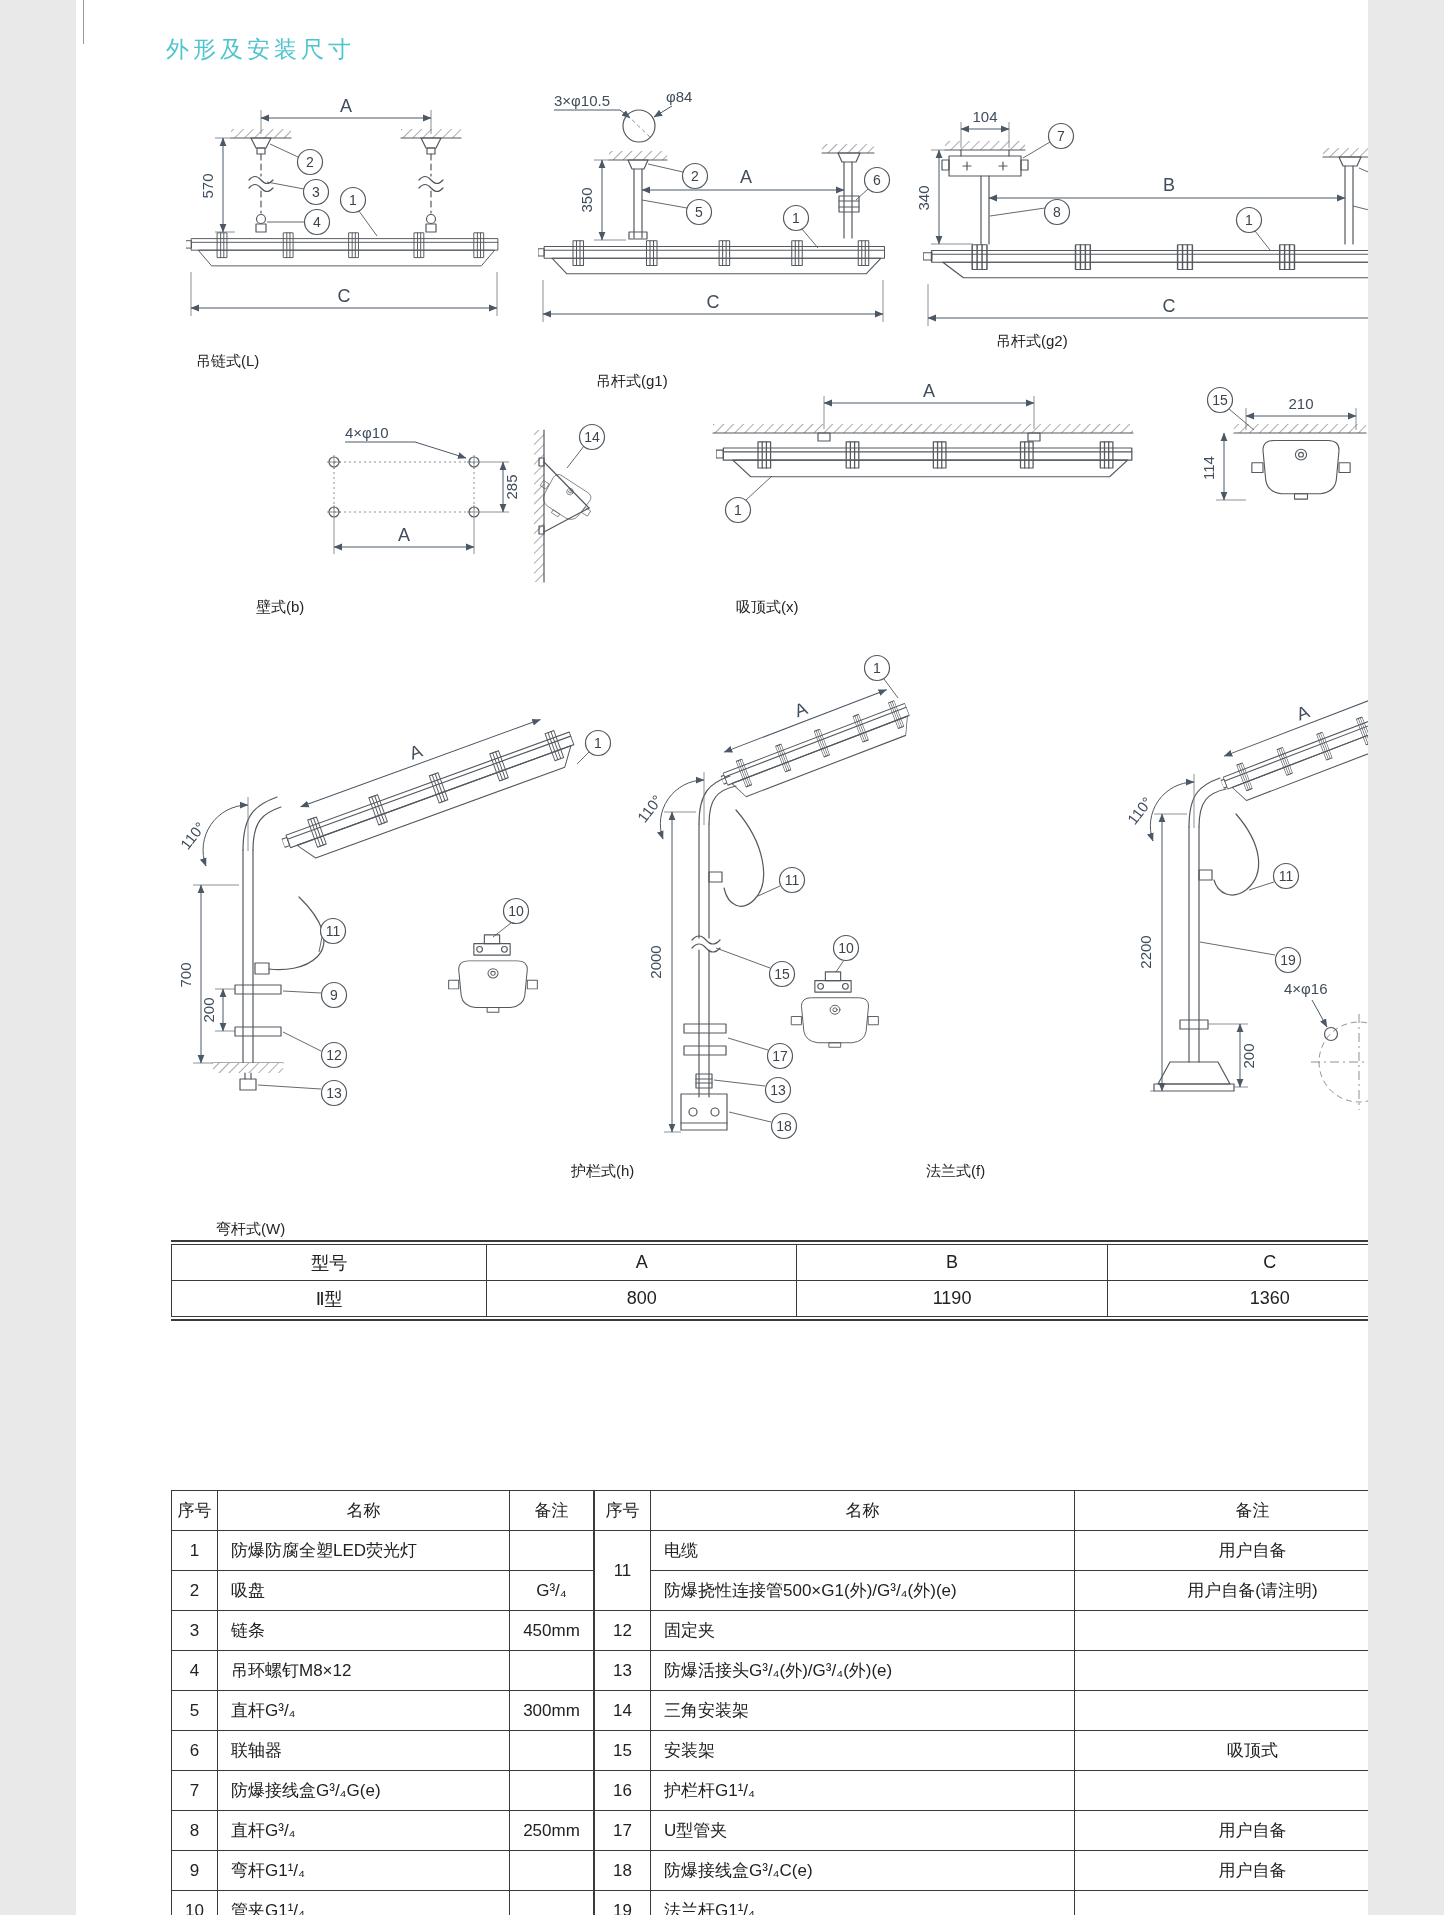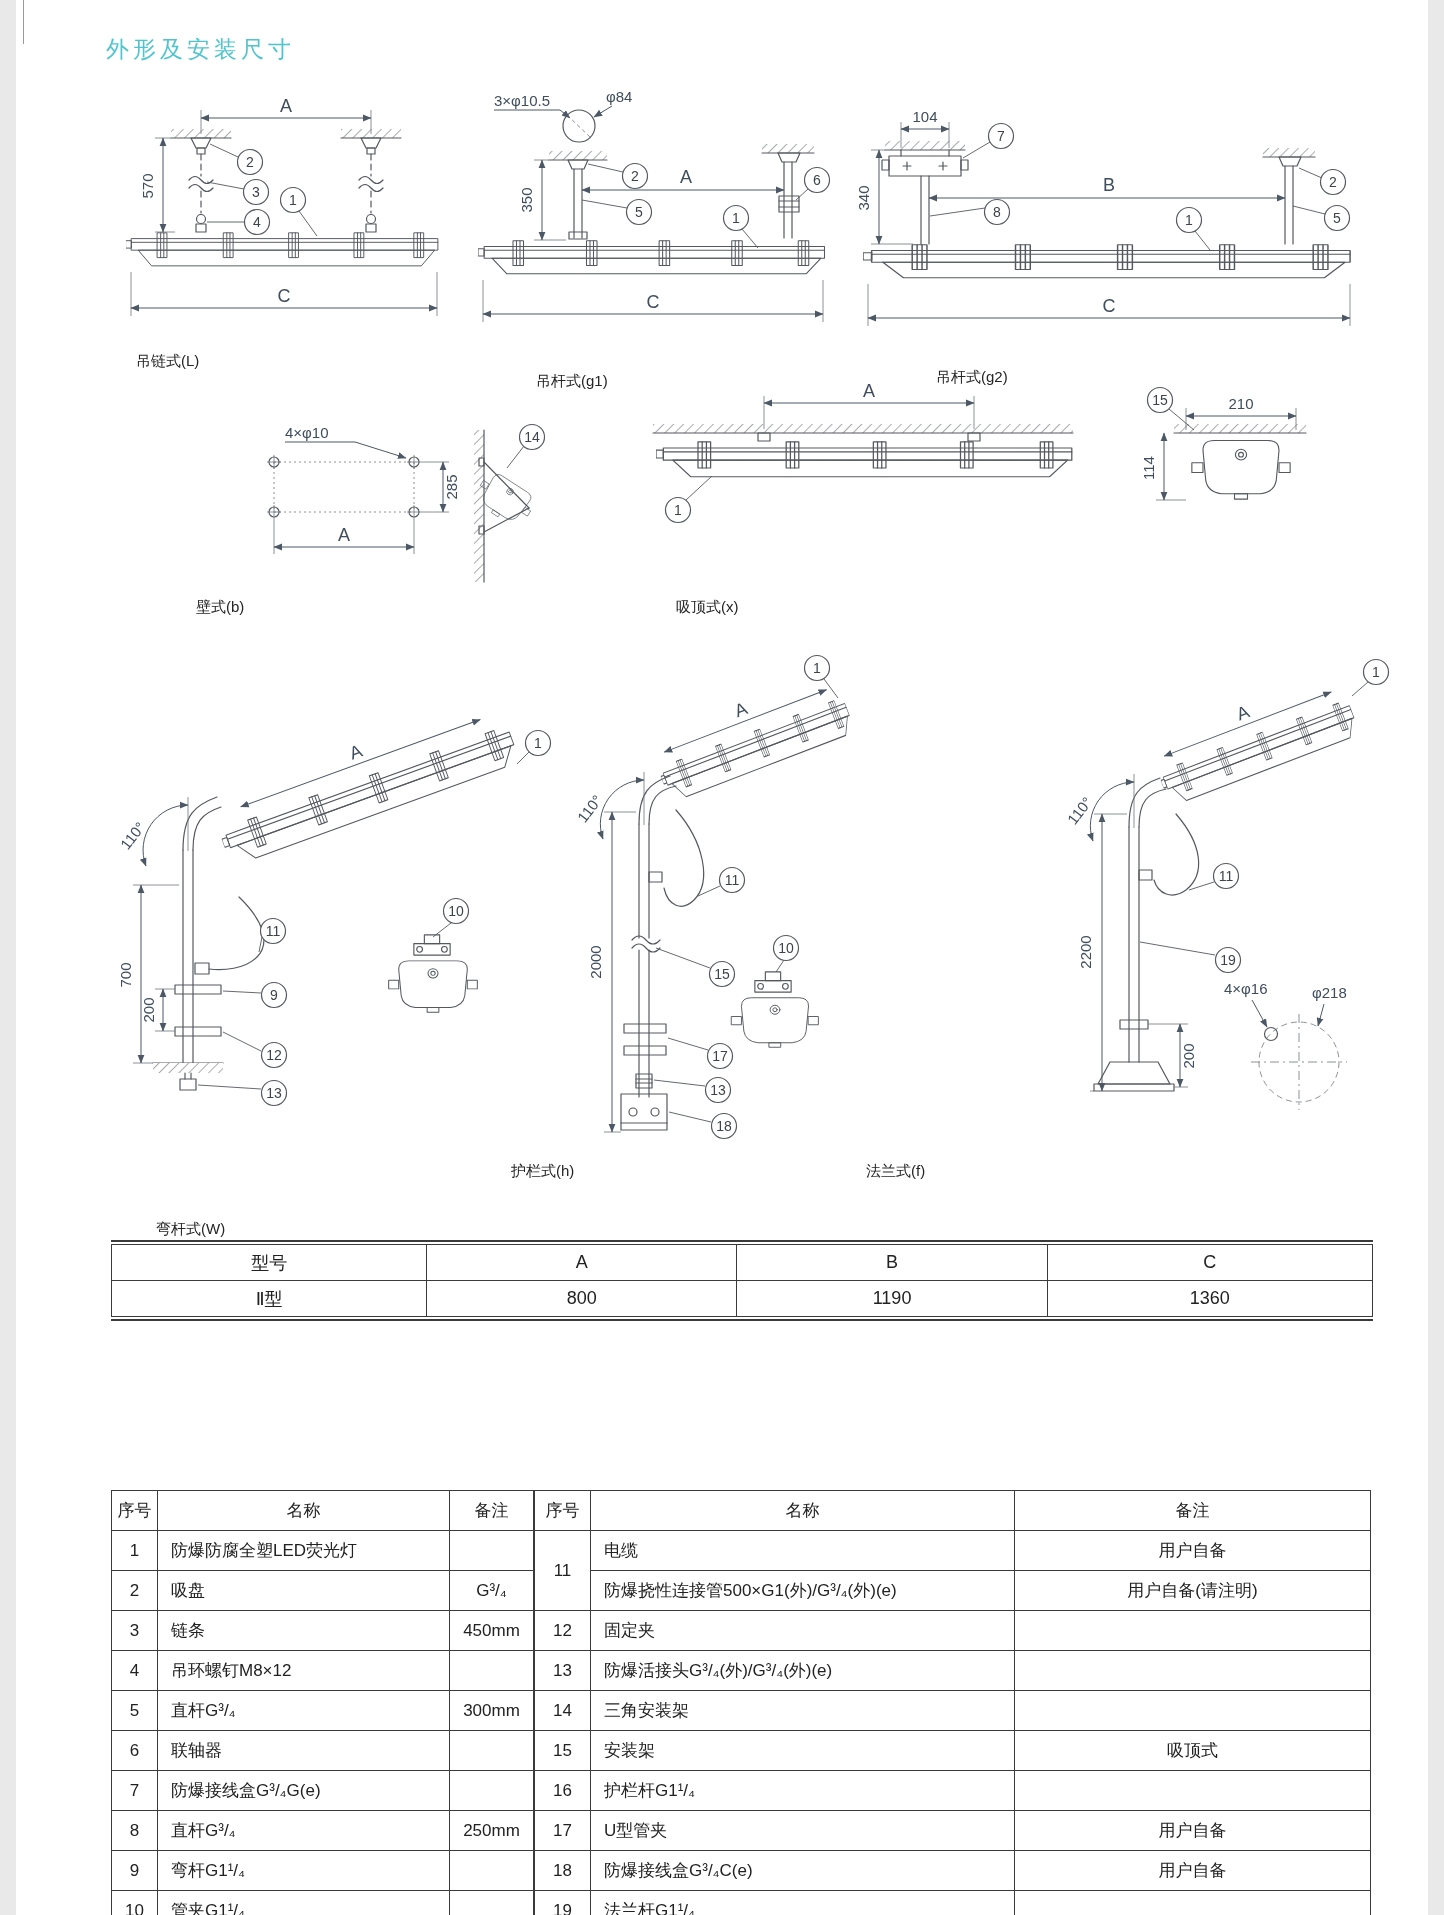--- a/index.html
+++ b/index.html
@@ -1,17 +1,17 @@
 <!DOCTYPE html>
 <html><head>
 <meta charset="utf-8">
 <style>
 *{margin:0;padding:0;box-sizing:border-box}
 body{background:#e9e9e9}
-.page{position:relative;width:1412px;height:1915px;background:#fff;margin:0 auto;font-family:"Liberation Sans",sans-serif;overflow:hidden}
+.page{position:relative;width:1292px;height:1915px;background:#fff;margin:0 auto;font-family:"Liberation Sans",sans-serif;overflow:hidden}
 .corner{position:absolute;left:7px;top:0;width:1px;height:44px;background:#9a9a9a}
 .title{position:absolute;left:90px;top:34px;font-size:23px;letter-spacing:4px;color:#4fc4ce}
 .cap{position:absolute;font-size:15px;color:#252525;text-align:left}
 .fig{position:absolute}
 .fig .s{stroke:#54595f;stroke-width:1.2;fill:none;stroke-linejoin:round;stroke-linecap:round}
 .fig .thin{stroke:#70777f;stroke-width:.8;fill:none}
 .fig .dim{stroke:#4c5866;stroke-width:1;fill:none}
 .fig .hatch{fill:url(#hat);stroke:none}
 .fig text{fill:#3f4d5c;font-size:15px;text-anchor:middle;font-family:"Liberation Sans",sans-serif}
 .fig text.big{font-size:18px}
@@ -252,21 +252,21 @@
         <line x1="476" y1="122" x2="444" y2="114"></line>
         <circle cx="488" cy="126" r="12.5"></circle>
         <text x="488" y="131">5</text>
       </g>
     <g class="co">
         <line x1="346" y1="139" x2="361" y2="158"></line>
         <circle cx="340" cy="128" r="12.5"></circle>
         <text x="340" y="133">1</text>
       </g>
   </svg>
-  <div class="cap" style="left:920px;top:368px;width:370px">吊杆式(g2)</div>
+  <div class="cap" style="left:920px;top:332px;width:370px">吊杆式(g2)</div>
 
   <svg class="fig" style="left:183px;top:422px" width="365" height="172" viewBox="0 0 365 172">
     <line class="thin" x1="75" y1="40" x2="215" y2="40" stroke-dasharray="2 3"></line>
     <line class="thin" x1="75" y1="90" x2="215" y2="90" stroke-dasharray="2 3"></line>
     <line class="thin" x1="75" y1="40" x2="75" y2="90" stroke-dasharray="2 3"></line>
     <line class="thin" x1="215" y1="40" x2="215" y2="90" stroke-dasharray="2 3"></line>
     <g>
       <circle class="s" cx="75" cy="40" r="5"></circle>
         <line class="thin" x1="68" y1="40" x2="82" y2="40"></line>
         <line class="thin" x1="75" y1="33" x2="75" y2="47"></line>

